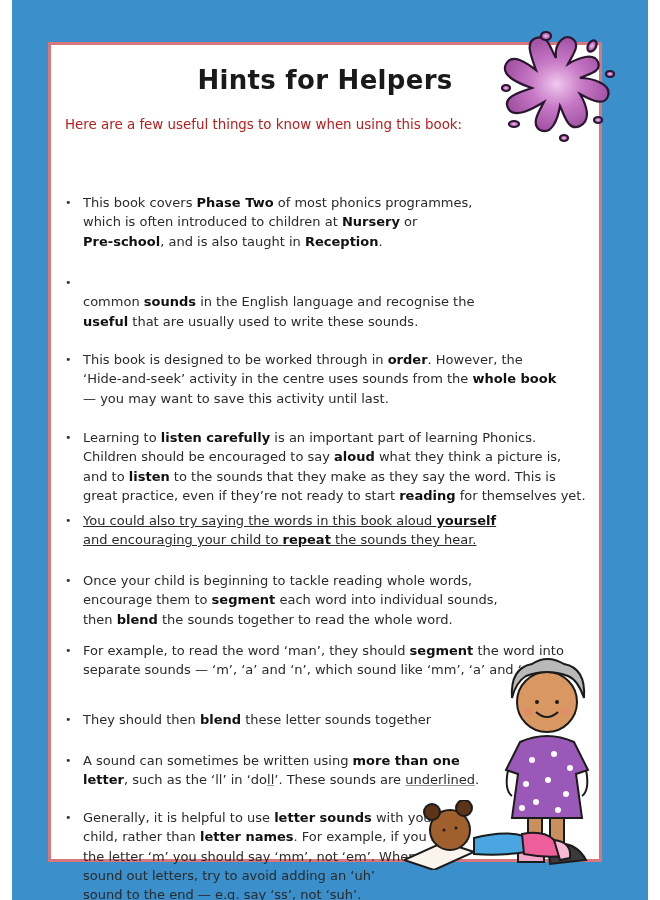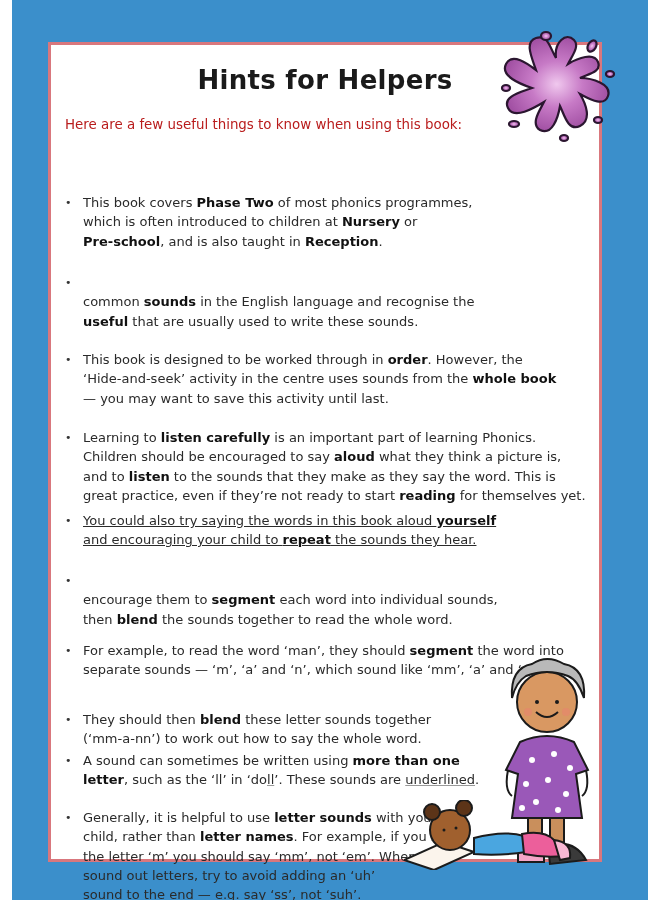--- a/index.html
+++ b/index.html
@@ -47,23 +47,23 @@
 
 <div class="panel">
   <div class="title">Hints for Helpers</div>
   <div class="intro">Here are a few useful things to know when using this book:</div>
   <ul class="hints" id="hints">
       <li style="top: 45px;"><span>This book covers </span><b>Phase Two</b><span> of most phonics programmes,</span><br><span>which is often introduced to children at </span><b>Nursery</b><span> or</span><br><b>Pre-school</b><span>, and is also taught in </span><b>Reception</b><span>.</span></li>
       <li style="top: 125px;"><br><span>common </span><b>sounds</b><span> in the English language and recognise the</span><br><b>useful</b><span> that are usually used to write these sounds.</span></li>
       <li style="top: 202px;"><span>This book is designed to be worked through in </span><b>order</b><span>.  However, the</span><br><span>‘Hide-and-seek’ activity in the centre uses sounds from the </span><b>whole book</b><br><span>— you may want to save this activity until last.</span></li>
       <li style="top: 280px;"><span>Learning to </span><b>listen carefully</b><span> is an important part of learning Phonics.</span><br><span>Children should be encouraged to say </span><b>aloud</b><span> what they think a picture is,</span><br><span>and to </span><b>listen</b><span> to the sounds that they make as they say the word.  This is</span><br><span>great practice, even if they’re not ready to start </span><b>reading</b><span> for themselves yet.</span></li>
       <li style="top: 363px; text-decoration: underline;"><span>You could also try saying the words in this book aloud </span><b>yourself</b><br><span>and encouraging your child to </span><b>repeat</b><span> the sounds they hear.</span></li>
-      <li style="top: 423px;"><br><span>encourage them to </span><b>segment</b><span> each word into individual sounds,</span><br><span>then </span><b>blend</b><span> the sounds together to read the whole word.</span></li>
+      <li style="top: 423px;"><span>Once your child is beginning to tackle reading whole words,</span><br><span>encourage them to </span><b>segment</b><span> each word into individual sounds,</span><br><span>then </span><b>blend</b><span> the sounds together to read the whole word.</span></li>
       <li style="top: 493px;"><span>For example, to read the word ‘man’, they should </span><b>segment</b><span> the word into</span><br><span>separate sounds — ‘m’, ‘a’ and ‘n’, which sound like ‘mm’, ‘a’ and ‘nn’.</span></li>
-      <li style="top: 562px;"><span>They should then </span><b>blend</b><span> these letter sounds together</span><br><span>(‘mm-a-nn’) to work out how to say the whole word.</span></li>
+      <li style="top: 562px;"><span>They should then </span><b>blend</b><span> these letter sounds together</span><br></li>
       <li style="top: 603px;"><span>A sound can sometimes be written using </span><b>more than one</b><br><b>letter</b><span>, such as the ‘ll’ in ‘do</span><span class="u">ll</span><span>’.  These sounds are </span><span class="u">underlined</span><span>.</span></li>
       <li style="top: 660px;"><span>Generally, it is helpful to use </span><b>letter sounds</b><span> with your</span><br><span>child, rather than </span><b>letter names</b><span>.  For example, if you see</span><br><span>the letter ‘m’ you should say ‘mm’, not ‘em’.  When you</span><br><span>sound out letters, try to avoid adding an ‘uh’</span><br><span>sound to the end — e.g. say ‘ss’, not ‘suh’.</span></li>
     </ul>
 </div>
 
 <svg class="splat" viewBox="0 0 124 116">
   <defs>
     <radialGradient id="sg" cx="0.5" cy="0.5" r="0.55">
       <stop offset="0" stop-color="#f0c8ee"></stop>
       <stop offset="0.45" stop-color="#c77ac6"></stop>

